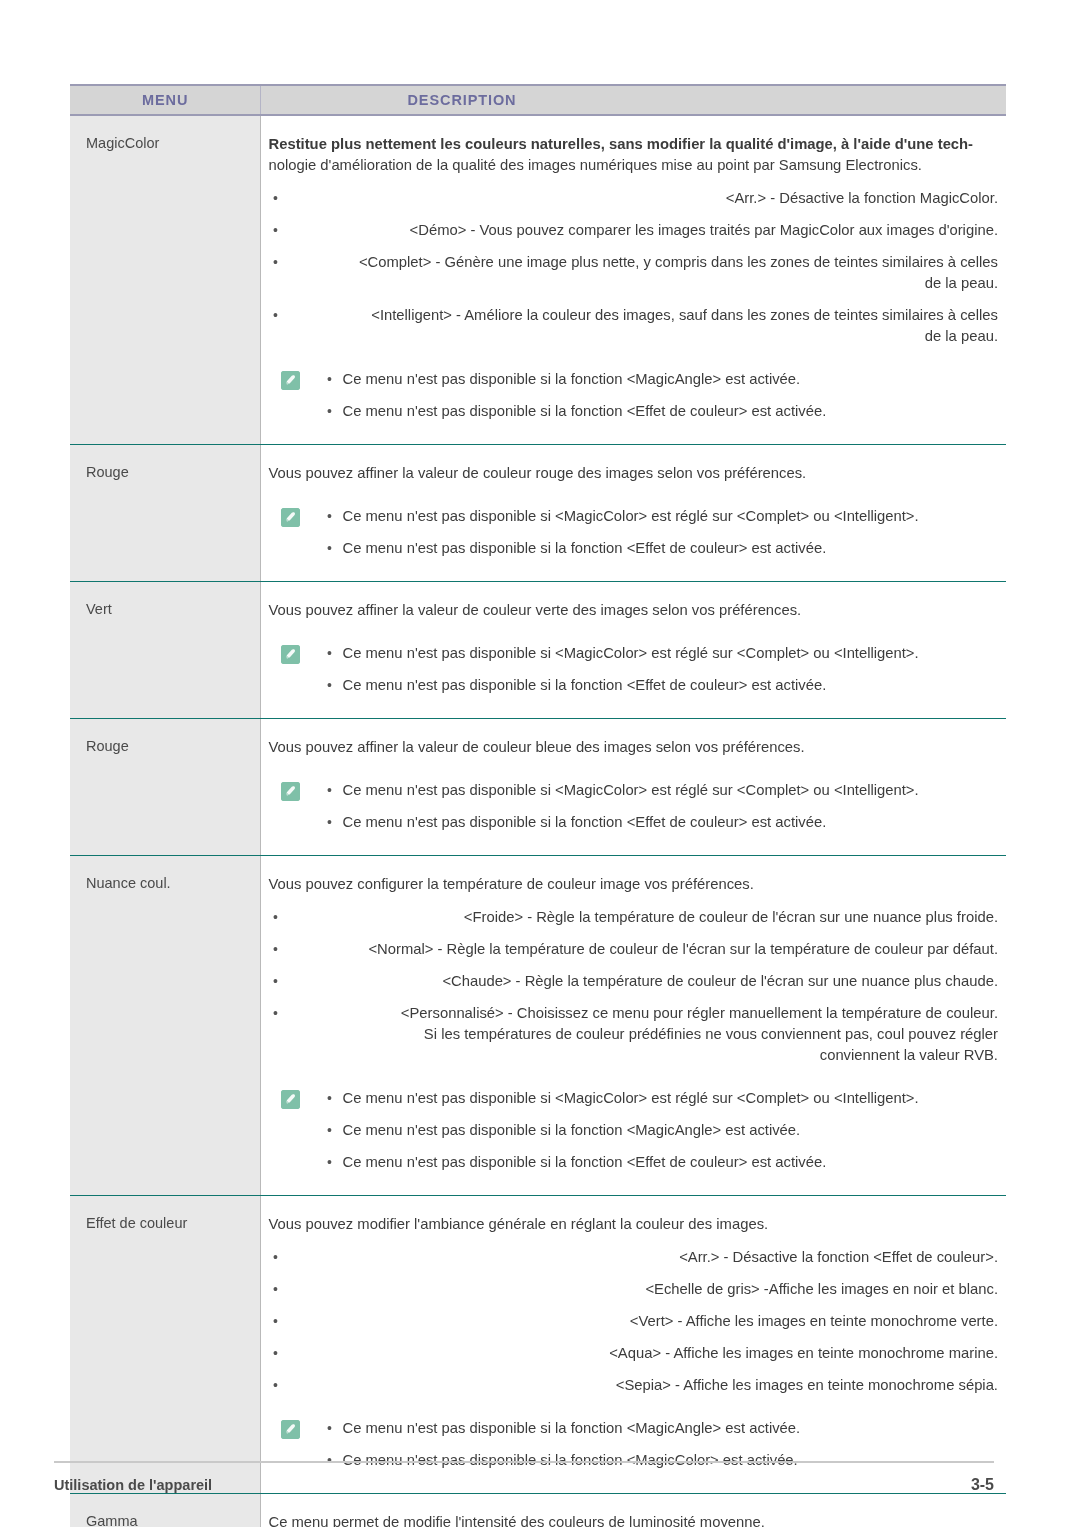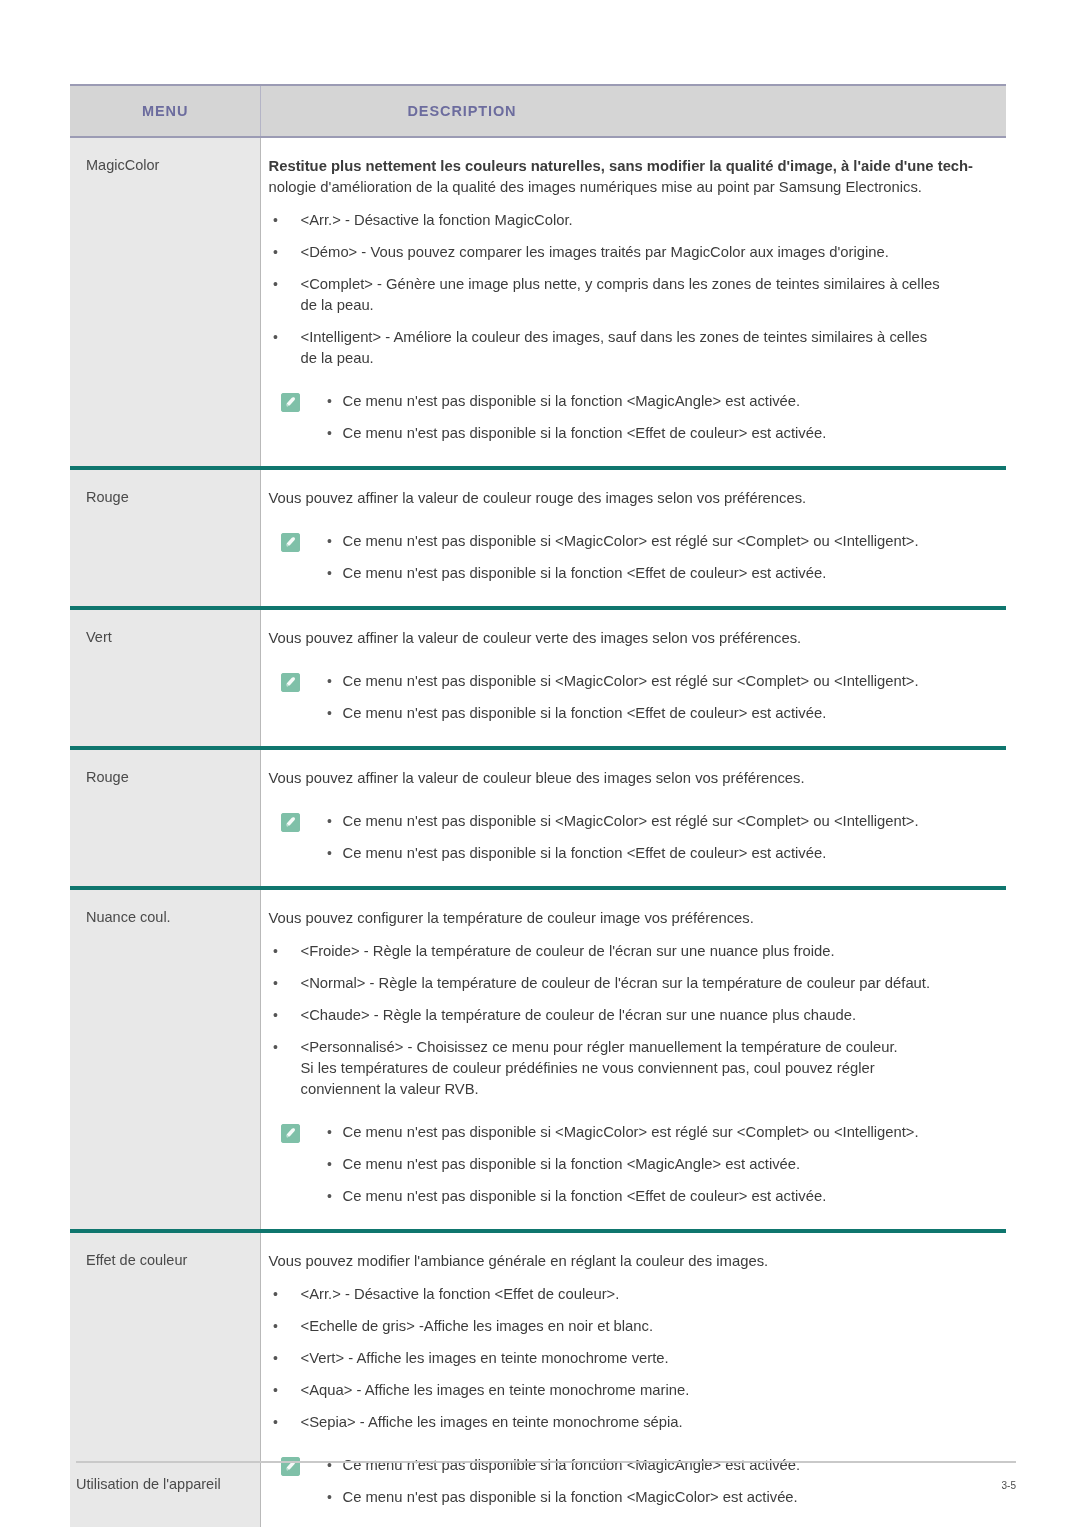--- a/index.html
+++ b/index.html
@@ -31,21 +31,21 @@
   }
 
   .menu-table col.col-menu { width: 190px; }
   .menu-table col.col-desc { width: 746px; }
 
   
   thead th {
     background: #d5d5d5;
     border-top: 2px solid #9b9bb4;
     border-bottom: 2px solid #9b9bb4;
-    height: 52px;
+    height: 30px;
     padding: 0 0 0 0;
     vertical-align: middle;
     font-size: 14.5px;
     font-weight: bold;
     letter-spacing: 0.9px;
     color: #6c6c9e;
     text-align: left;
   }
   thead th.th-menu {
     padding-left: 72px;
@@ -53,21 +53,21 @@
   }
   thead th.th-desc {
     padding-left: 147px;
     margin-top: 20px;
   }
 
   
   tbody td {
     vertical-align: top;
     padding: 0;
-    border-bottom: 4px solid #0f766e;
+    border-bottom: 1px solid #0f766e;
   }
   tbody tr:last-child td { border-bottom: 1px solid #b9b9b9; }
 
   td.cell-menu {
     background: #e8e8e8;
     border-right: 1px solid #b9b9b9;
     padding: 18px 10px 22px 16px;
     font-size: 14.5px;
     color: #4a4a4a;
     line-height: 1.35;
@@ -101,21 +101,21 @@
   ul.bullets li .dot {
     position: absolute;
     left: 2px;
     top: 0;
     width: 10px;
     text-align: center;
     font-size: 14px;
     line-height: 21px;
     color: #555;
   }
-  .sub-line { display: block; }
+  .sub-line { display: block; text-align: right; }
 
   
   .note-block {
     position: relative;
     margin-top: 22px;
     padding-left: 16px;
   }
 
   .note-icon {
     position: absolute;
@@ -148,38 +148,39 @@
     width: 10px;
     text-align: center;
     font-size: 14px;
     line-height: 21px;
     color: #555;
   }
 
   
   .footer {
     position: absolute;
-    left: 76px;
+    left: 54px;
     top: 1461px;
     width: 940px;
+    font-weight: bold;
   }
   .footer-rule {
     height: 2px;
     background: #c9c9c9;
     width: 100%;
   }
   .footer-row {
     display: flex;
     justify-content: space-between;
     align-items: baseline;
     margin-top: 13px;
     font-size: 14.5px;
     color: #4a4a4a;
   }
-  .footer-right { font-size: 10px; color: #4a4a4a; }
+  .footer-right { font-size: 16px; color: #4a4a4a; }
 </style>
 </head>
 <body>
 
 <div class="page">
 
   <table class="menu-table">
     <colgroup>
       <col class="col-menu">
       <col class="col-desc">

